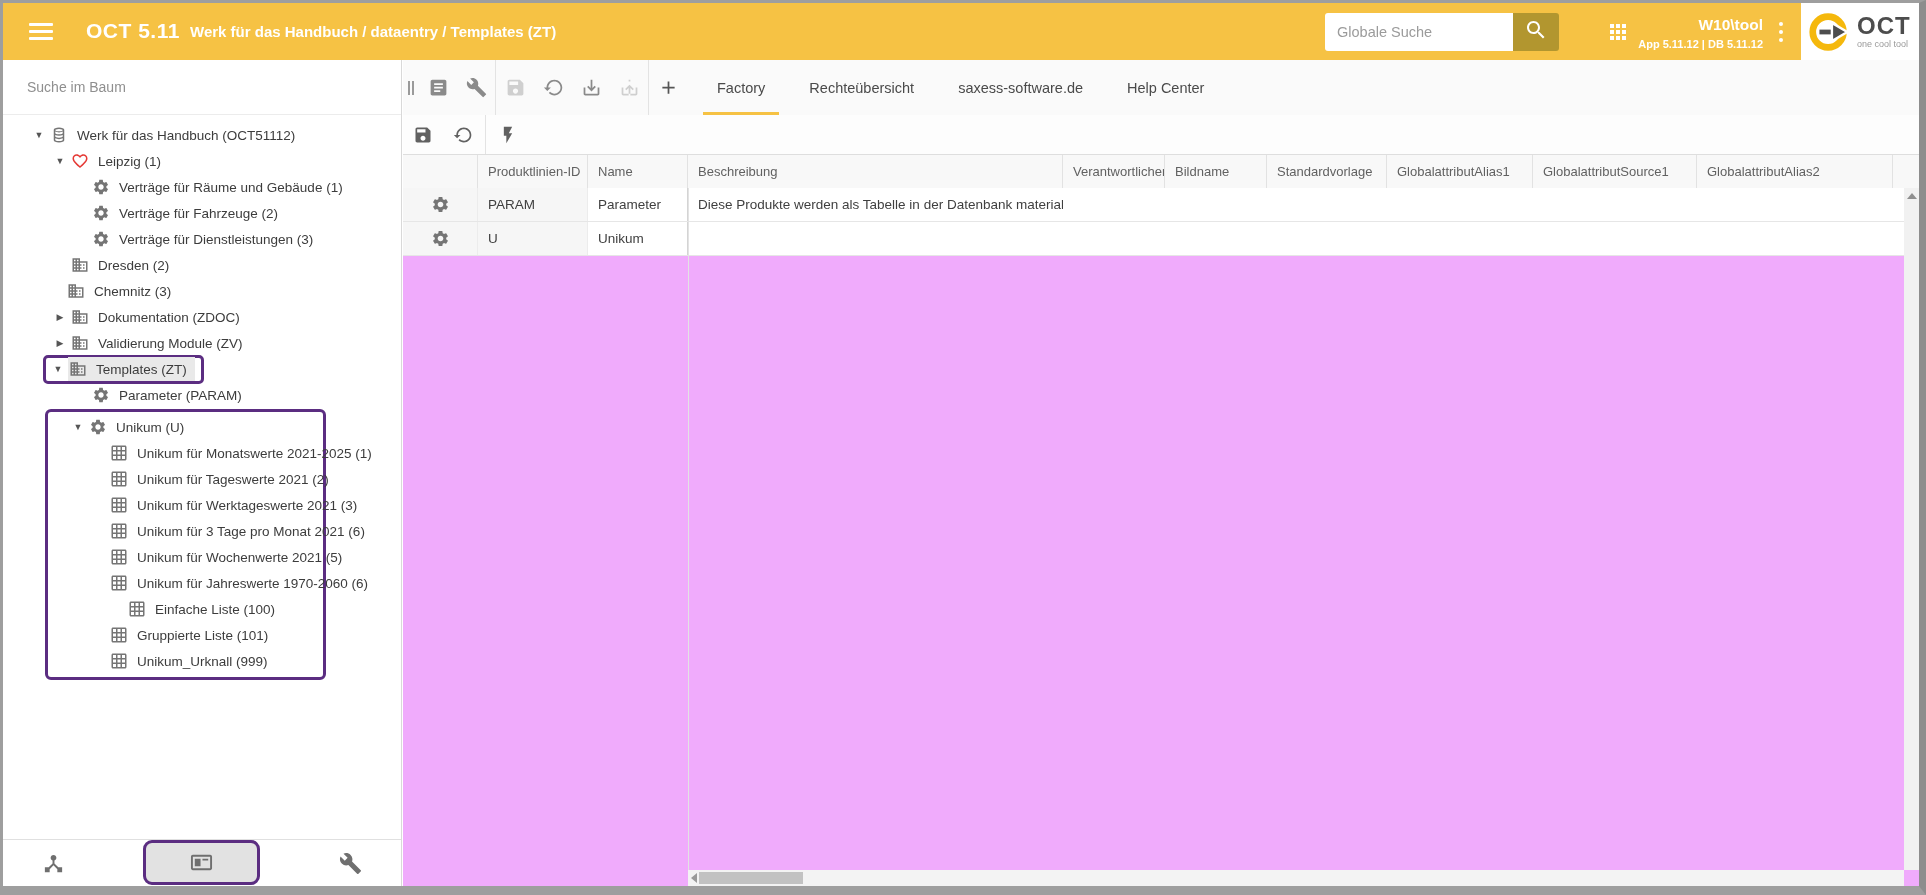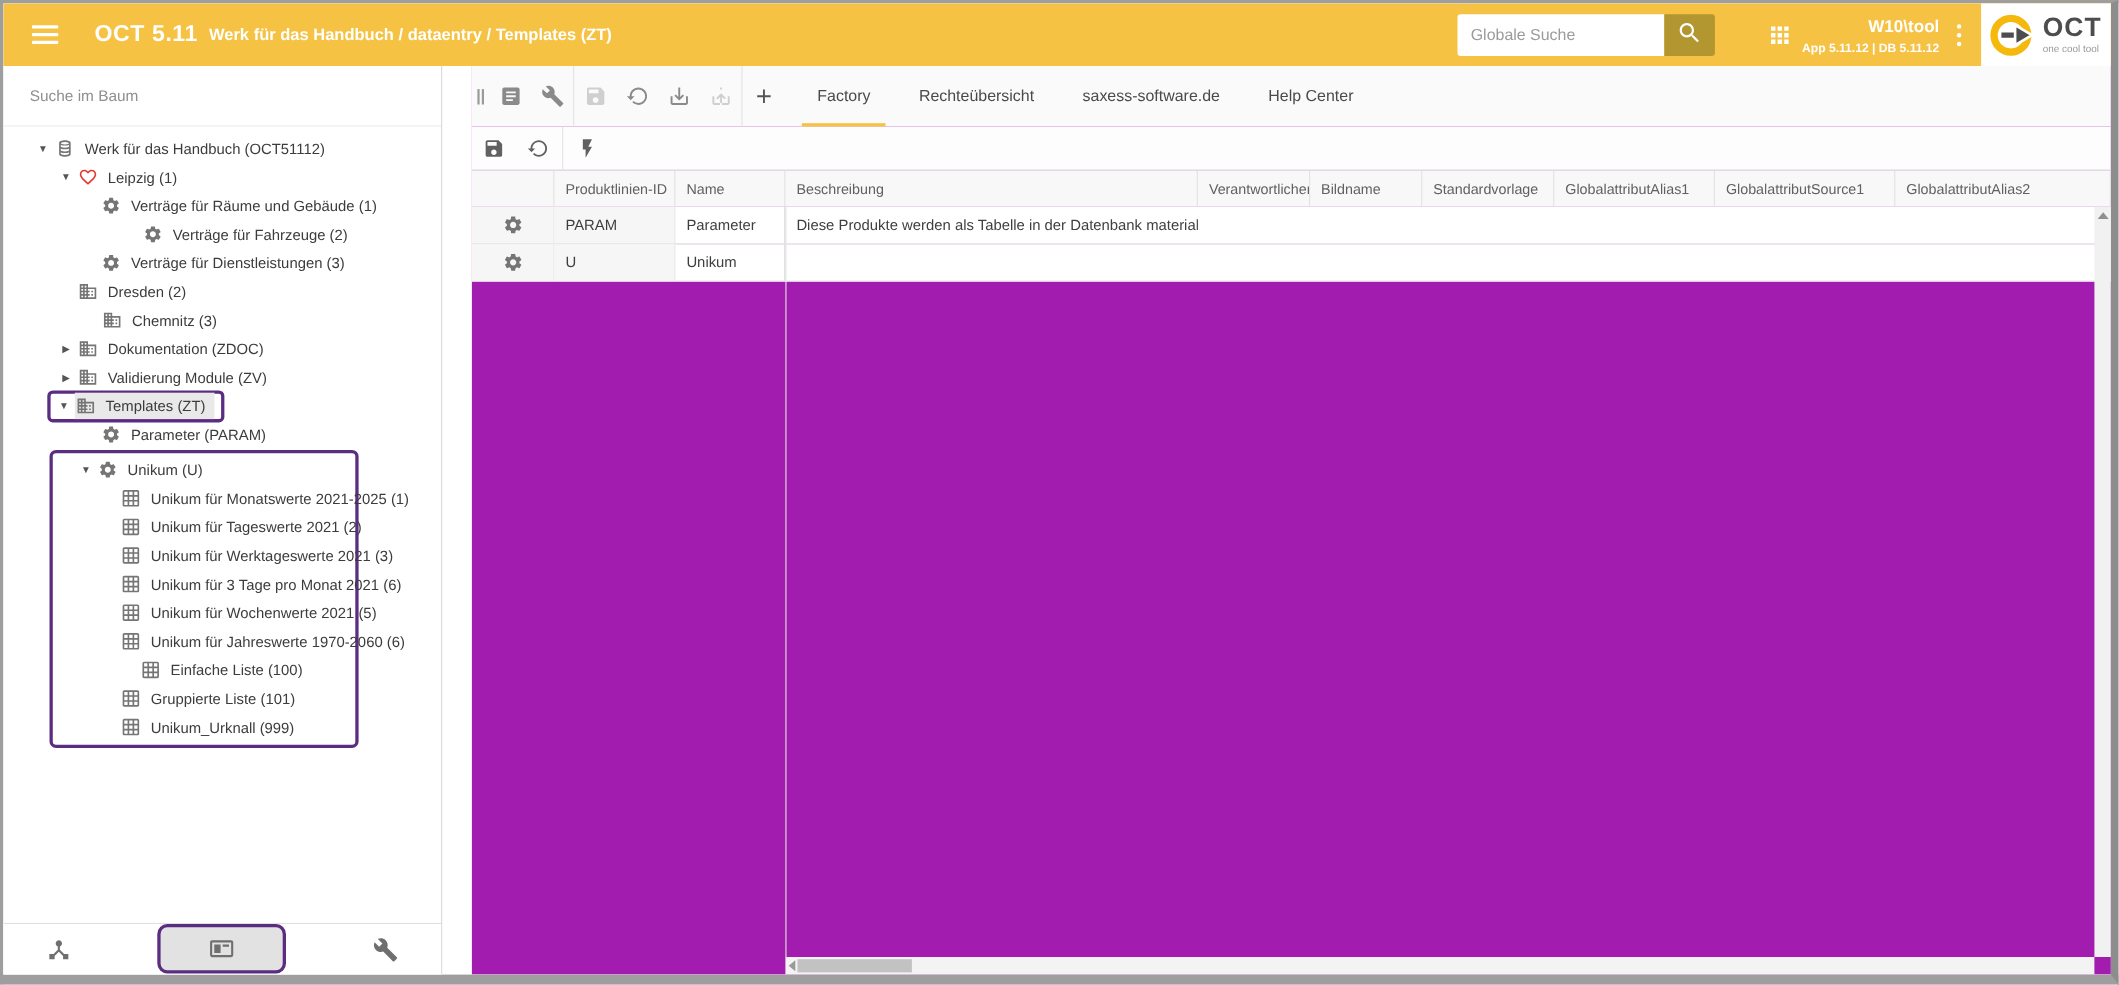--- a/index.html
+++ b/index.html
@@ -42,21 +42,21 @@
   .ticon{width:20px;flex:0 0 20px;display:flex;align-items:center;justify-content:center;}
   .tinner{display:inline-flex;align-items:center;height:24px;padding:0 8px 0 0;}
   .tinner.selected{background:#e9e9e9;}
   .tlabel{margin-left:8px;font-size:13.5px;color:#3c3c3c;}
   .purple-row{display:inline-flex;align-items:center;border:3px solid #5B2D81;border-radius:5px;height:29px;padding:0 6px 0 2px;margin-left:-7px;background:transparent;}
   .purple-group{margin-left:42px;width:281px;border:3px solid #5B2D81;border-radius:6px;padding:2px 0 3px 0;margin-top:1px;}
   .side-footer{position:absolute;left:0;right:0;bottom:0;height:47px;border-top:1px solid #e0e0e0;display:flex;align-items:center;justify-content:space-around;background:#fff;}
   .foot-btn{display:flex;align-items:center;justify-content:center;cursor:pointer;}
   .foot-highlight{border:3px solid #5B2D81;border-radius:9px;background:#e2e2e2;padding:8px 44px;margin-bottom:2px;}
   
-  .main{position:absolute;left:400px;top:57px;right:0;bottom:0;background:#a21caf;margin-left:26px;}
+  .main{position:absolute;left:400px;top:57px;right:0;bottom:0;background:#f0abfc;}
   .main-toolbar{height:55px;background:#fafafa;display:flex;align-items:stretch;}
   .drag-handle{width:16px;display:flex;align-items:center;justify-content:center;gap:2px;cursor:col-resize;}
   .drag-handle i{width:2px;height:14px;background:#9a9a9a;}
   .mtb-btn{width:38px;display:flex;align-items:center;justify-content:center;cursor:pointer;}
   .mtb-div{width:1px;background:#e3e3e3;}
   .tabs{display:flex;margin-left:8px;}
   .tab{position:relative;padding:0 22px;display:flex;align-items:center;font-size:14.5px;color:#4a4a4a;cursor:pointer;}
   .tab.active::after{content:"";position:absolute;left:8px;right:8px;bottom:0;height:3px;background:#F6C244;}
   .grid-toolbar{height:40px;background:#fdfdfd;border-bottom:1px solid #dedede;display:flex;align-items:stretch;}
   .gtb-btn{width:40px;display:flex;align-items:center;justify-content:center;cursor:pointer;}
@@ -158,54 +158,54 @@
           <span class="arrow"></span>
           <span class="tinner">
             <span class="ticon">
               <svg width="18" height="18" viewBox="0 0 24 24" fill="#757575">
                 <path d="M19.14 12.94c.04-.3.06-.61.06-.94 0-.32-.02-.64-.07-.94l2.03-1.58c.18-.14.23-.41.12-.61l-1.92-3.32c-.12-.22-.37-.29-.59-.22l-2.39.96c-.5-.38-1.03-.7-1.62-.94L14.4 2.81c-.04-.24-.24-.41-.48-.41h-3.84c-.24 0-.43.17-.47.41L9.25 5.35c-.59.24-1.13.57-1.62.94L5.24 5.33c-.22-.08-.47 0-.59.22L2.74 8.87c-.12.21-.08.47.12.61l2.03 1.58c-.05.3-.09.63-.09.94s.02.64.07.94l-2.03 1.58c-.18.14-.23.41-.12.61l1.92 3.32c.12.22.37.29.59.22l2.39-.96c.5.38 1.03.7 1.62.94l.36 2.54c.05.24.24.41.48.41h3.84c.24 0 .44-.17.47-.41l.36-2.54c.59-.24 1.13-.56 1.62-.94l2.39.96c.22.08.47 0 .59-.22l1.92-3.32c.12-.22.07-.47-.12-.61l-2.01-1.58zM12 15.6c-1.98 0-3.6-1.62-3.6-3.6s1.62-3.6 3.6-3.6 3.6 1.62 3.6 3.6-1.62 3.6-3.6 3.6z"></path>
               </svg>
             </span>
             <span class="tlabel">Verträge für Räume und Gebäude (1)</span>
           </span>
         </div>
-        <div class="tree-row" style="padding-left: 106px;">
-          <span class="arrow"></span>
-          <span class="tinner">
-            <span class="ticon">
-              <svg width="18" height="18" viewBox="0 0 24 24" fill="#757575">
-                <path d="M19.14 12.94c.04-.3.06-.61.06-.94 0-.32-.02-.64-.07-.94l2.03-1.58c.18-.14.23-.41.12-.61l-1.92-3.32c-.12-.22-.37-.29-.59-.22l-2.39.96c-.5-.38-1.03-.7-1.62-.94L14.4 2.81c-.04-.24-.24-.41-.48-.41h-3.84c-.24 0-.43.17-.47.41L9.25 5.35c-.59.24-1.13.57-1.62.94L5.24 5.33c-.22-.08-.47 0-.59.22L2.74 8.87c-.12.21-.08.47.12.61l2.03 1.58c-.05.3-.09.63-.09.94s.02.64.07.94l-2.03 1.58c-.18.14-.23.41-.12.61l1.92 3.32c.12.22.37.29.59.22l2.39-.96c.5.38 1.03.7 1.62.94l.36 2.54c.05.24.24.41.48.41h3.84c.24 0 .44-.17.47-.41l.36-2.54c.59-.24 1.13-.56 1.62-.94l2.39.96c.22.08.47 0 .59-.22l1.92-3.32c.12-.22.07-.47-.12-.61l-2.01-1.58zM12 15.6c-1.98 0-3.6-1.62-3.6-3.6s1.62-3.6 3.6-3.6 3.6 1.62 3.6 3.6-1.62 3.6-3.6 3.6z"></path>
-              </svg>
-            </span>
-            <span class="tlabel">Verträge für Fahrzeuge (2)</span>
-          </span>
-        </div>
         <div class="tree-row" style="padding-left: 68px;">
           <span class="arrow"></span>
           <span class="tinner">
             <span class="ticon">
               <svg width="18" height="18" viewBox="0 0 24 24" fill="#757575">
                 <path d="M19.14 12.94c.04-.3.06-.61.06-.94 0-.32-.02-.64-.07-.94l2.03-1.58c.18-.14.23-.41.12-.61l-1.92-3.32c-.12-.22-.37-.29-.59-.22l-2.39.96c-.5-.38-1.03-.7-1.62-.94L14.4 2.81c-.04-.24-.24-.41-.48-.41h-3.84c-.24 0-.43.17-.47.41L9.25 5.35c-.59.24-1.13.57-1.62.94L5.24 5.33c-.22-.08-.47 0-.59.22L2.74 8.87c-.12.21-.08.47.12.61l2.03 1.58c-.05.3-.09.63-.09.94s.02.64.07.94l-2.03 1.58c-.18.14-.23.41-.12.61l1.92 3.32c.12.22.37.29.59.22l2.39-.96c.5.38 1.03.7 1.62.94l.36 2.54c.05.24.24.41.48.41h3.84c.24 0 .44-.17.47-.41l.36-2.54c.59-.24 1.13-.56 1.62-.94l2.39.96c.22.08.47 0 .59-.22l1.92-3.32c.12-.22.07-.47-.12-.61l-2.01-1.58zM12 15.6c-1.98 0-3.6-1.62-3.6-3.6s1.62-3.6 3.6-3.6 3.6 1.62 3.6 3.6-1.62 3.6-3.6 3.6z"></path>
               </svg>
             </span>
+            <span class="tlabel">Verträge für Fahrzeuge (2)</span>
+          </span>
+        </div>
+        <div class="tree-row" style="padding-left: 68px;">
+          <span class="arrow"></span>
+          <span class="tinner">
+            <span class="ticon">
+              <svg width="18" height="18" viewBox="0 0 24 24" fill="#757575">
+                <path d="M19.14 12.94c.04-.3.06-.61.06-.94 0-.32-.02-.64-.07-.94l2.03-1.58c.18-.14.23-.41.12-.61l-1.92-3.32c-.12-.22-.37-.29-.59-.22l-2.39.96c-.5-.38-1.03-.7-1.62-.94L14.4 2.81c-.04-.24-.24-.41-.48-.41h-3.84c-.24 0-.43.17-.47.41L9.25 5.35c-.59.24-1.13.57-1.62.94L5.24 5.33c-.22-.08-.47 0-.59.22L2.74 8.87c-.12.21-.08.47.12.61l2.03 1.58c-.05.3-.09.63-.09.94s.02.64.07.94l-2.03 1.58c-.18.14-.23.41-.12.61l1.92 3.32c.12.22.37.29.59.22l2.39-.96c.5.38 1.03.7 1.62.94l.36 2.54c.05.24.24.41.48.41h3.84c.24 0 .44-.17.47-.41l.36-2.54c.59-.24 1.13-.56 1.62-.94l2.39.96c.22.08.47 0 .59-.22l1.92-3.32c.12-.22.07-.47-.12-.61l-2.01-1.58zM12 15.6c-1.98 0-3.6-1.62-3.6-3.6s1.62-3.6 3.6-3.6 3.6 1.62 3.6 3.6-1.62 3.6-3.6 3.6z"></path>
+              </svg>
+            </span>
             <span class="tlabel">Verträge für Dienstleistungen (3)</span>
           </span>
         </div>
         <div class="tree-row" style="padding-left: 47px;">
           <span class="arrow"></span>
           <span class="tinner">
             <span class="ticon">
               <svg width="18" height="18" viewBox="0 0 24 24" fill="#757575">
                 <path d="M12 7V3H2v18h20V7H12zM6 19H4v-2h2v2zm0-4H4v-2h2v2zm0-4H4V9h2v2zm0-4H4V5h2v2zm4 12H8v-2h2v2zm0-4H8v-2h2v2zm0-4H8V9h2v2zm0-4H8V5h2v2zm10 12h-8v-2h2v-2h-2v-2h2v-2h-2V9h8v10zm-2-8h-2v2h2v-2zm0 4h-2v2h2v-2z"></path>
               </svg>
             </span>
             <span class="tlabel">Dresden (2)</span>
           </span>
         </div>
-        <div class="tree-row" style="padding-left: 69px;">
+        <div class="tree-row" style="padding-left: 43px;">
           <span class="arrow"></span>
           <span class="tinner">
             <span class="ticon">
               <svg width="18" height="18" viewBox="0 0 24 24" fill="#757575">
                 <path d="M12 7V3H2v18h20V7H12zM6 19H4v-2h2v2zm0-4H4v-2h2v2zm0-4H4V9h2v2zm0-4H4V5h2v2zm4 12H8v-2h2v2zm0-4H8v-2h2v2zm0-4H8V9h2v2zm0-4H8V5h2v2zm10 12h-8v-2h2v-2h-2v-2h2v-2h-2V9h8v10zm-2-8h-2v2h2v-2zm0 4h-2v2h2v-2z"></path>
               </svg>
             </span>
             <span class="tlabel">Chemnitz (3)</span>
           </span>
         </div>

